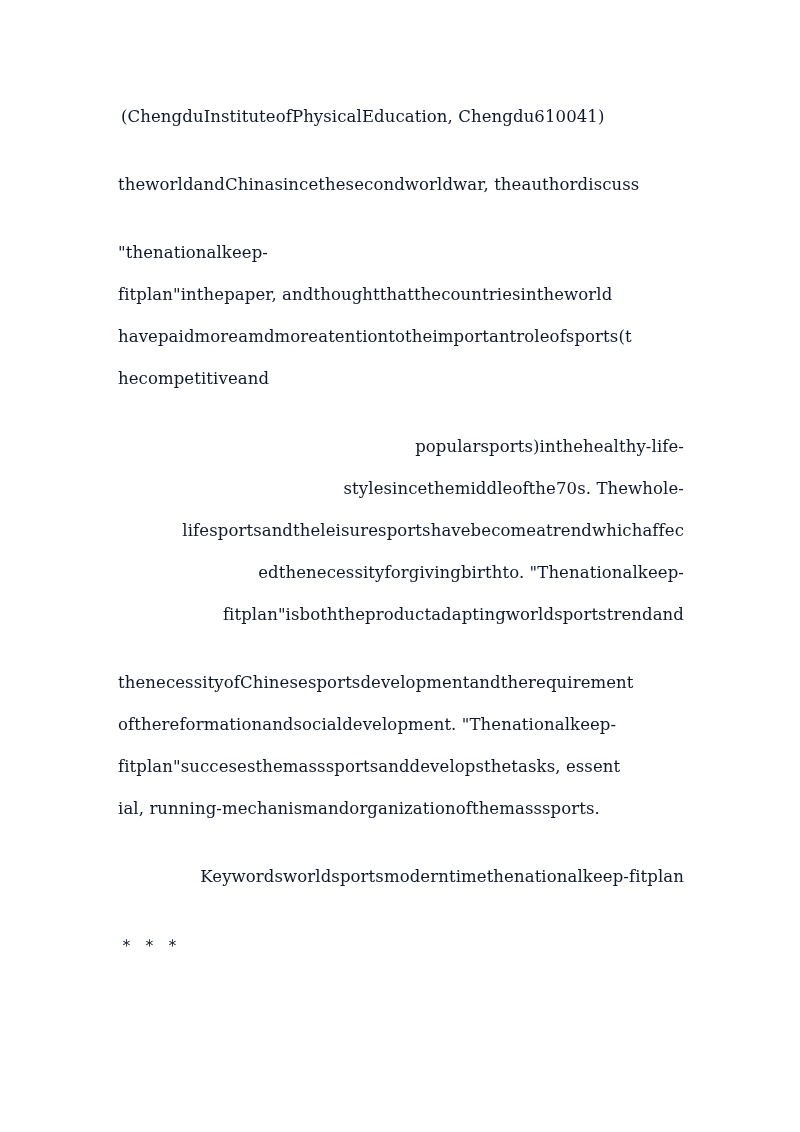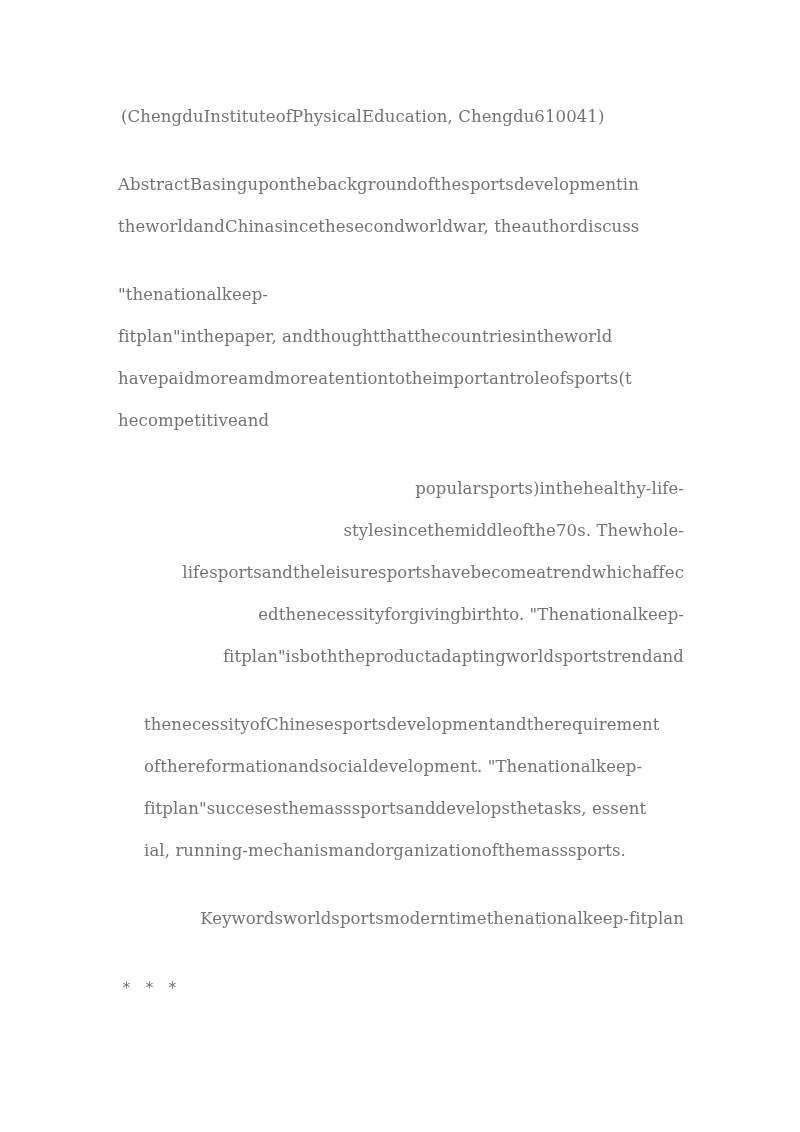--- a/index.html
+++ b/index.html
@@ -33,56 +33,55 @@
   }
   .para:last-child {
     margin-bottom: 0;
   }
   .line {
     display: block;
     font-size: 16.5px;
     line-height: 42px;
     letter-spacing: 0.1px;
     white-space: pre;
-    color: #737373;
+    color: #0f172a;
     font-family: "DejaVu Serif", "Liberation Serif", serif;
   }
   
   .para-affiliation .line {
     padding-left: 3px;
   }
   .para-keywords {
     margin-top: 4px;
   }
   .para-marks {
     margin-top: 10px;
   }
   .para-marks .line {
     letter-spacing: 6px;
     font-size: 17px;
   }
   
   .para-abstract { margin-top: 20px; }
   .para-quote    { margin-top: 26px; }
   .para-popular  { margin-top: 26px; text-align: right; }
-  .para-necessity{ margin-top: 26px; margin-left: 26px; }
+  .para-necessity{ margin-top: 26px; }
   .para-keywords { margin-top: 26px; text-align: right; }
 </style>
 </head>
 <body>
 
 <div class="page">
   <div class="content">
 
     <p class="para para-affiliation">
       <span class="line">(ChengduInstituteofPhysicalEducation, Chengdu610041)</span>
     </p>
 
     <p class="para para-abstract">
-      <span class="line">AbstractBasinguponthebackgroundofthesportsdevelopmentin</span>
       <span class="line">theworldandChinasincethesecondworldwar, theauthordiscuss</span>
     </p>
 
     <p class="para para-quote">
       <span class="line">"thenationalkeep-</span>
       <span class="line">fitplan"inthepaper, andthoughtthatthecountriesintheworld</span>
       <span class="line">havepaidmoreamdmoreatentiontotheimportantroleofsports(t</span>
       <span class="line">hecompetitiveand</span>
     </p>
 

